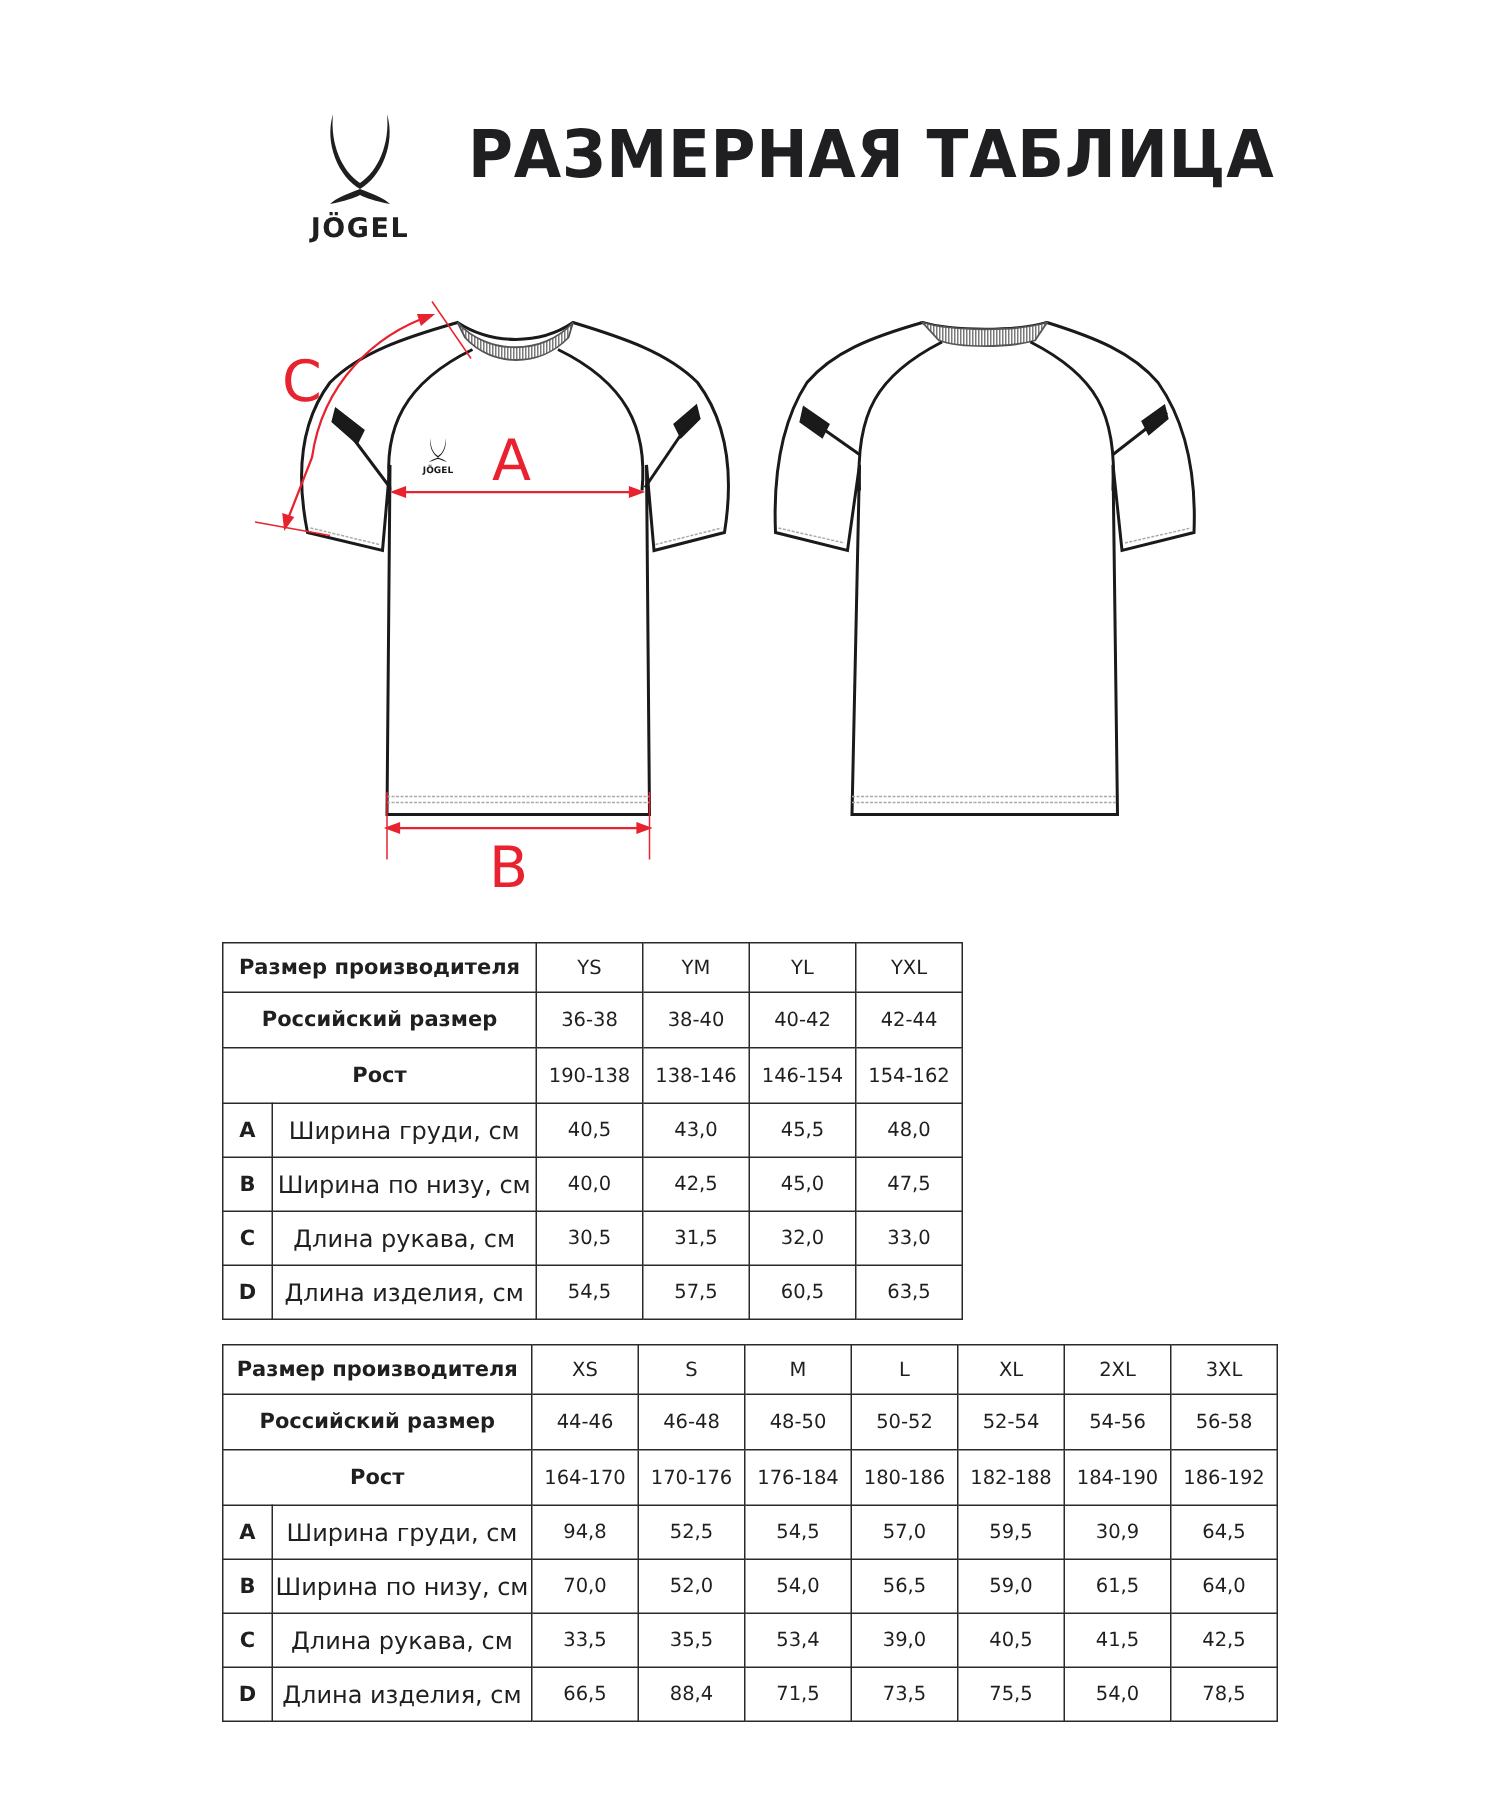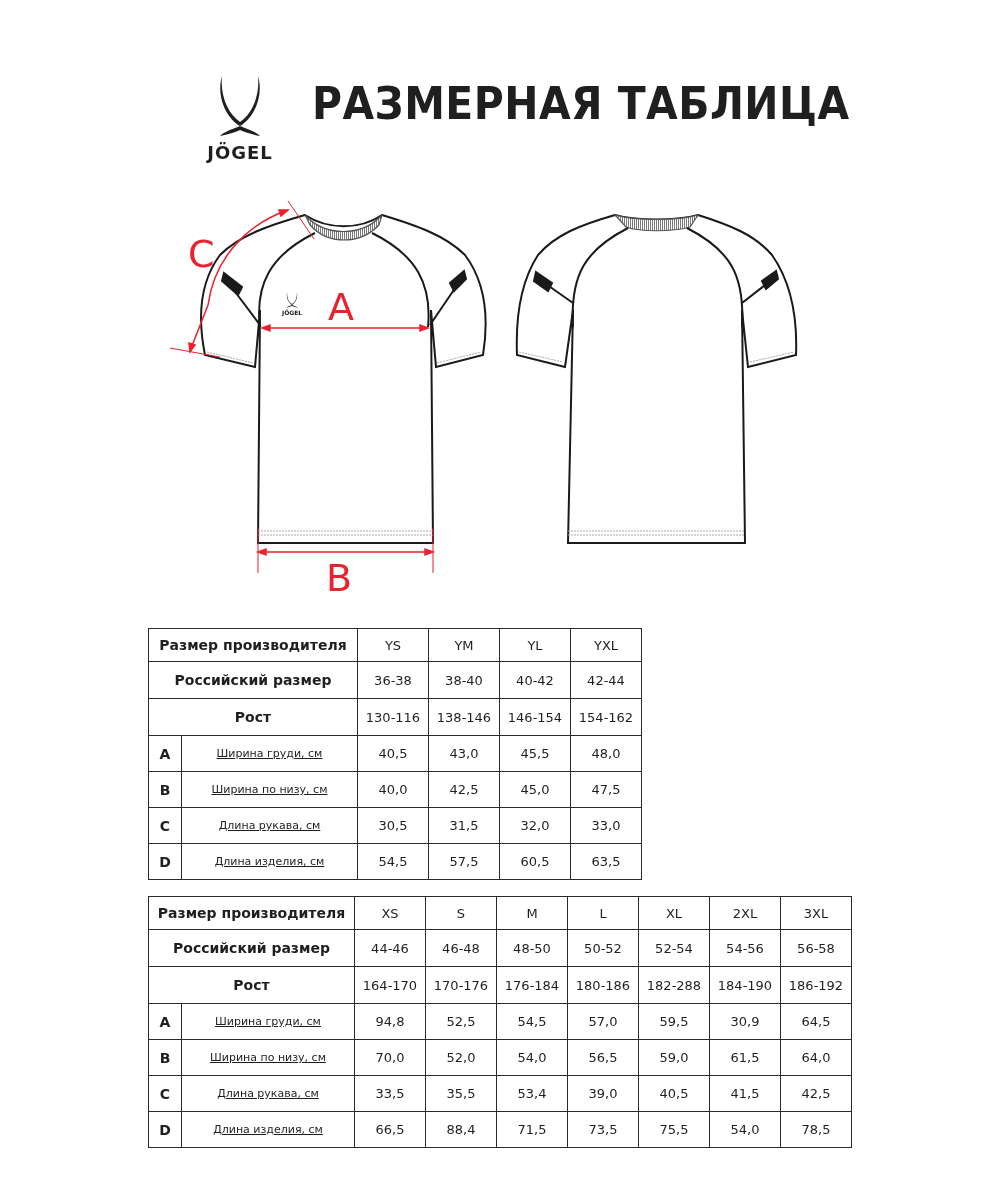--- a/index.html
+++ b/index.html
@@ -12,21 +12,21 @@
                letter-spacing: 1px; color: #1f1f21; }
   .title { position: absolute; left: 312px; top: 78px; font-family: "DejaVu Sans", sans-serif;
            font-weight: bold; font-size: 44px; letter-spacing: 0.5px; color: #1f1f21; white-space: nowrap;
            transform: scaleX(0.93); transform-origin: left center; }
   .diagram { position: absolute; left: 160px; top: 195px; width: 660px; height: 405px; }
   table.size { position: absolute; border-collapse: collapse; font-family: "DejaVu Sans", sans-serif;
                font-size: 13px; color: #1f1f21; }
   table.size td { border: 1.6px solid #2a2a2c; text-align: center; vertical-align: middle; padding: 0; white-space: nowrap; }
   table.size td.hdr { font-weight: bold; font-size: 14px; }
   table.size td.letter { font-weight: bold; font-size: 14px; width: 32px; }
-  table.size td.param { font-size: 11px; text-decoration: underline; }
+  table.size td.param { font-size: 16px; }
   #t1 { left: 148px; top: 628px; width: 494px; }
   #t2 { left: 148px; top: 896px; width: 704px; }
 </style>
 </head>
 <body>
 
 <div class="logo">
   <svg width="100" height="70" viewBox="0 0 100 70">
     <path d="M32 6 C26 26 36 48 50 56 C40 60 34 62 30 66 C40 64 46 62 50 60 C54 62 60 64 70 66 C66 62 60 60 50 56 C64 48 74 26 68 6 C70 26 62 44 50 52 C38 44 30 26 32 6 Z" fill="#1f1f21"></path>
   </svg>
@@ -116,21 +116,21 @@
   </tr>
   <tr style="height:37px">
     <td class="hdr" colspan="2">Российский размер</td>
     <td>36-38</td>
     <td>38-40</td>
     <td>40-42</td>
     <td>42-44</td>
   </tr>
   <tr style="height:37px">
     <td class="hdr" colspan="2">Рост</td>
-    <td>130-116</td>
+    <td>190-138</td>
     <td>138-146</td>
     <td>146-154</td>
     <td>154-162</td>
   </tr>
   <tr style="height:36px">
     <td class="letter">A</td>
     <td class="param">Ширина груди, см</td>
     <td>40,5</td>
     <td>43,0</td>
     <td>45,5</td>
@@ -184,21 +184,21 @@
     <td>52-54</td>
     <td>54-56</td>
     <td>56-58</td>
   </tr>
   <tr style="height:37px">
     <td class="hdr" colspan="2">Рост</td>
     <td>164-170</td>
     <td>170-176</td>
     <td>176-184</td>
     <td>180-186</td>
-    <td>182-288</td>
+    <td>182-188</td>
     <td>184-190</td>
     <td>186-192</td>
   </tr>
   <tr style="height:36px">
     <td class="letter">A</td>
     <td class="param">Ширина груди, см</td>
     <td>94,8</td>
     <td>52,5</td>
     <td>54,5</td>
     <td>57,0</td>

